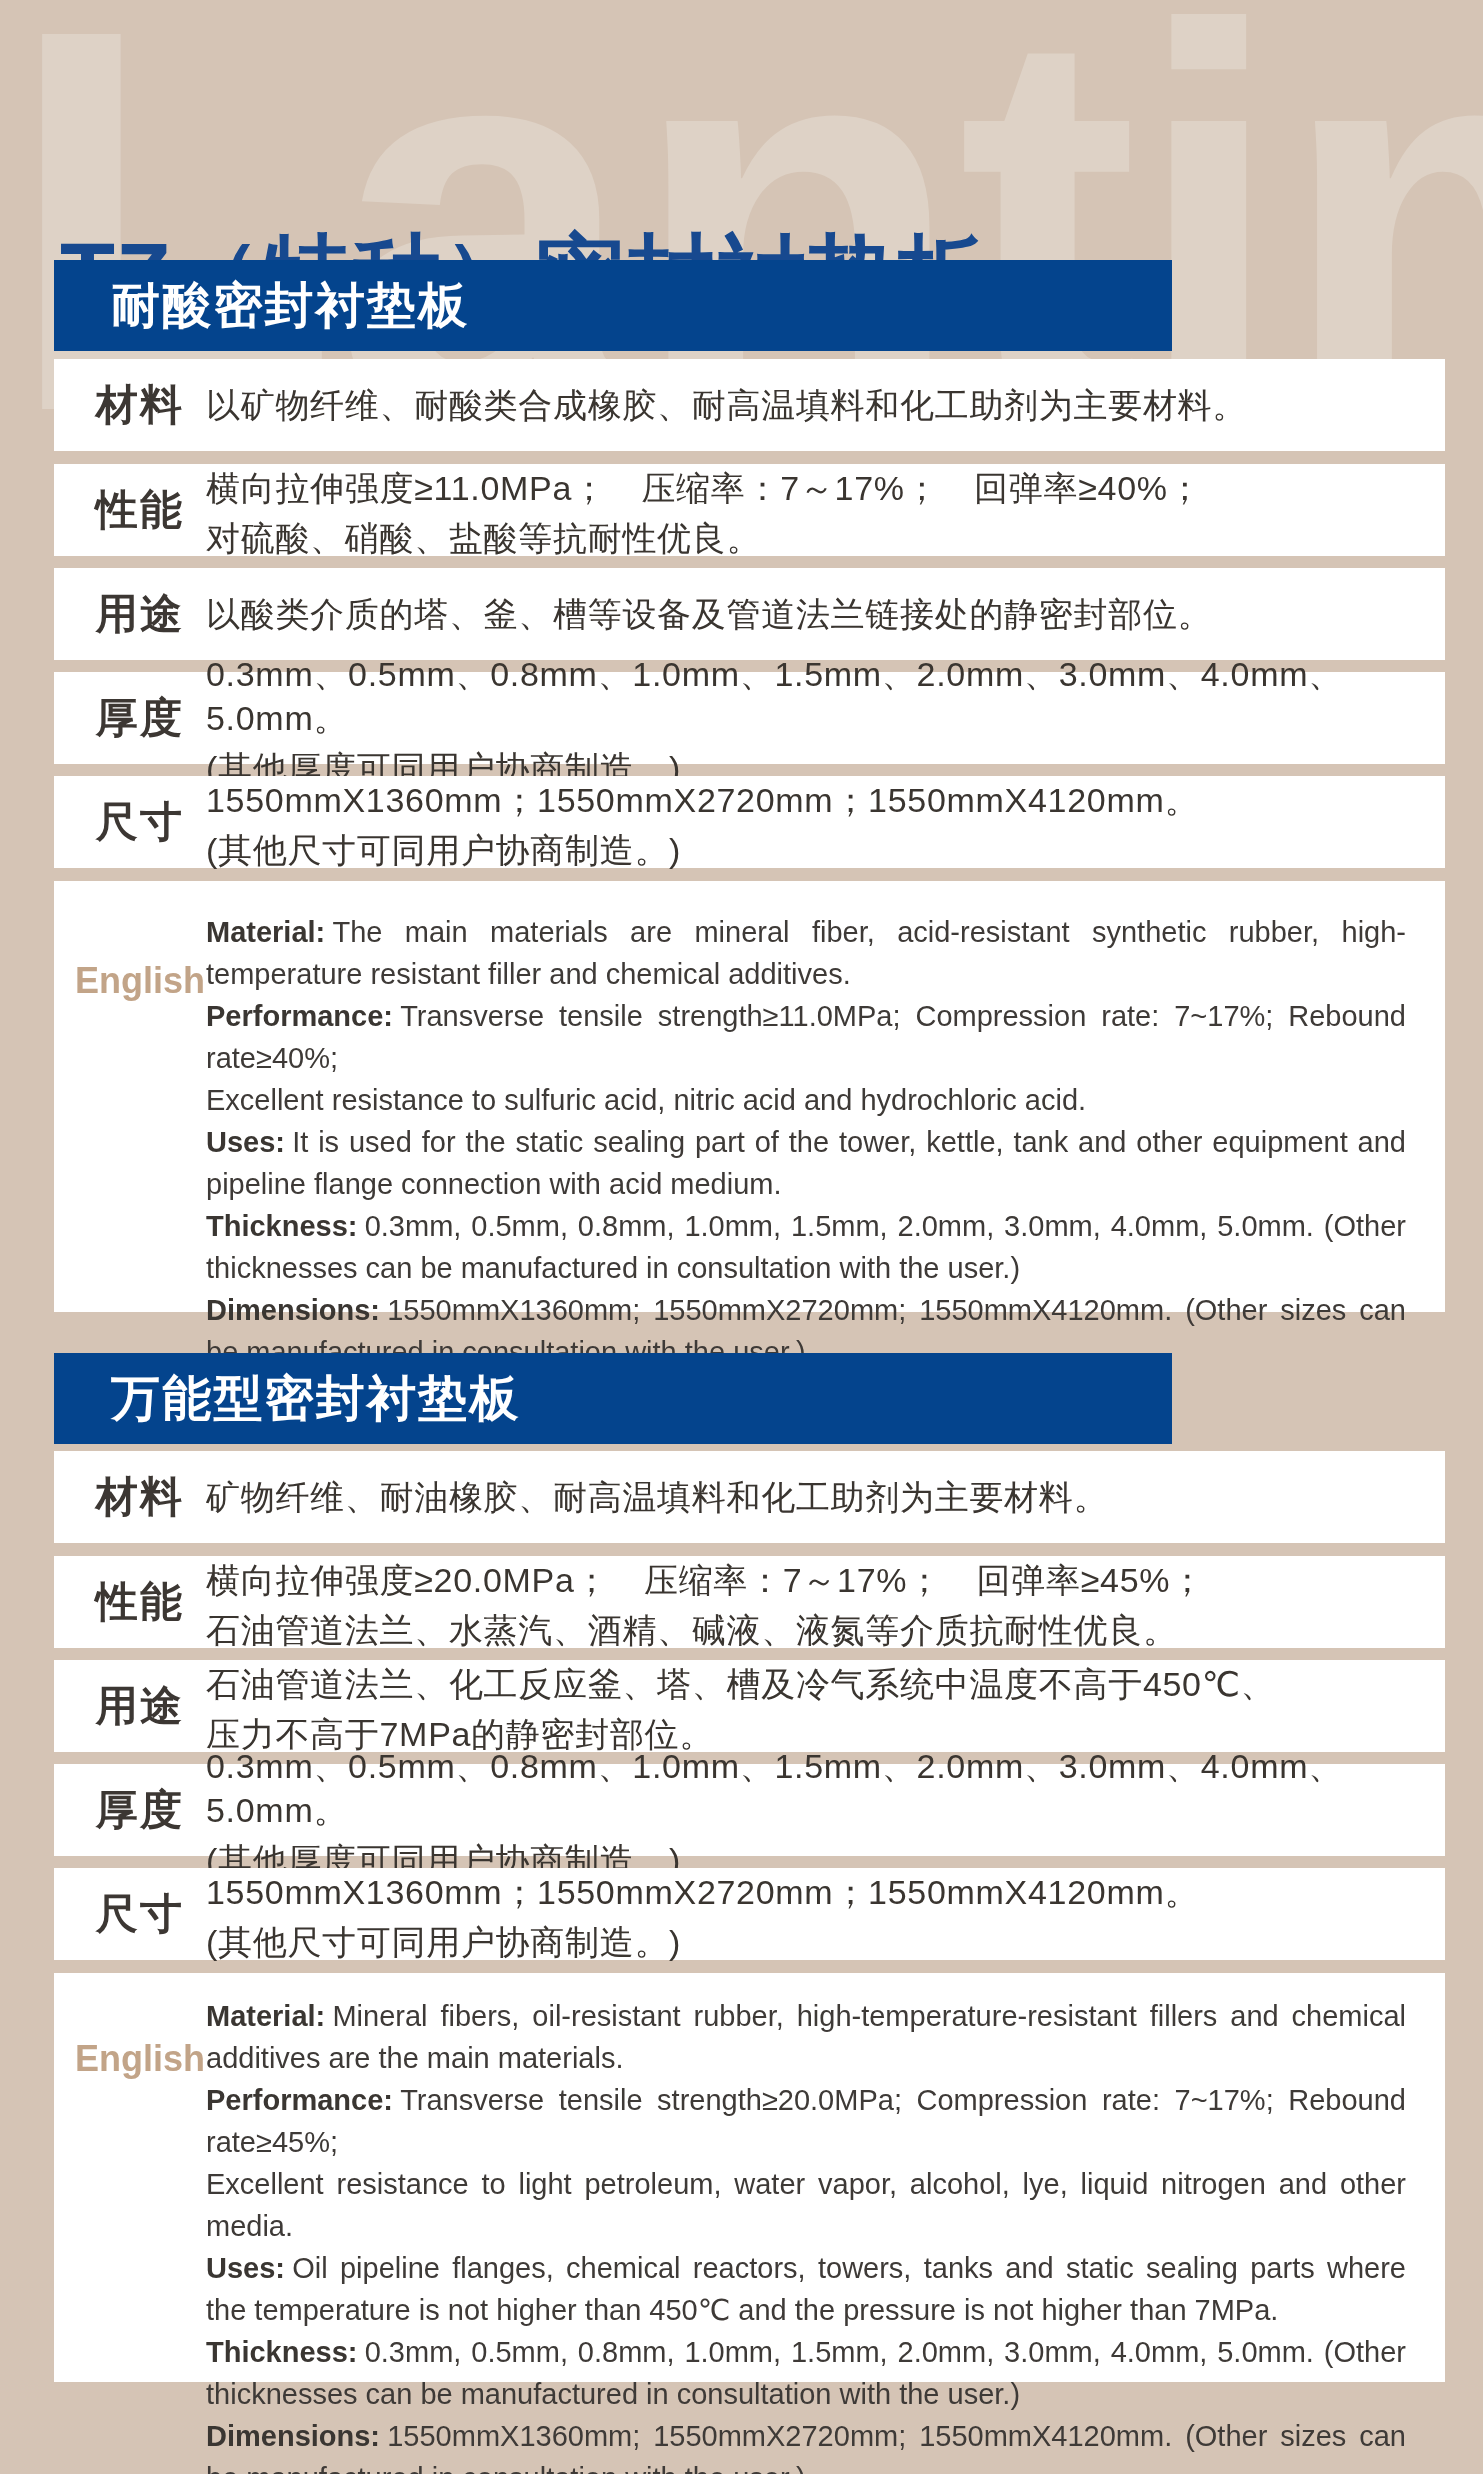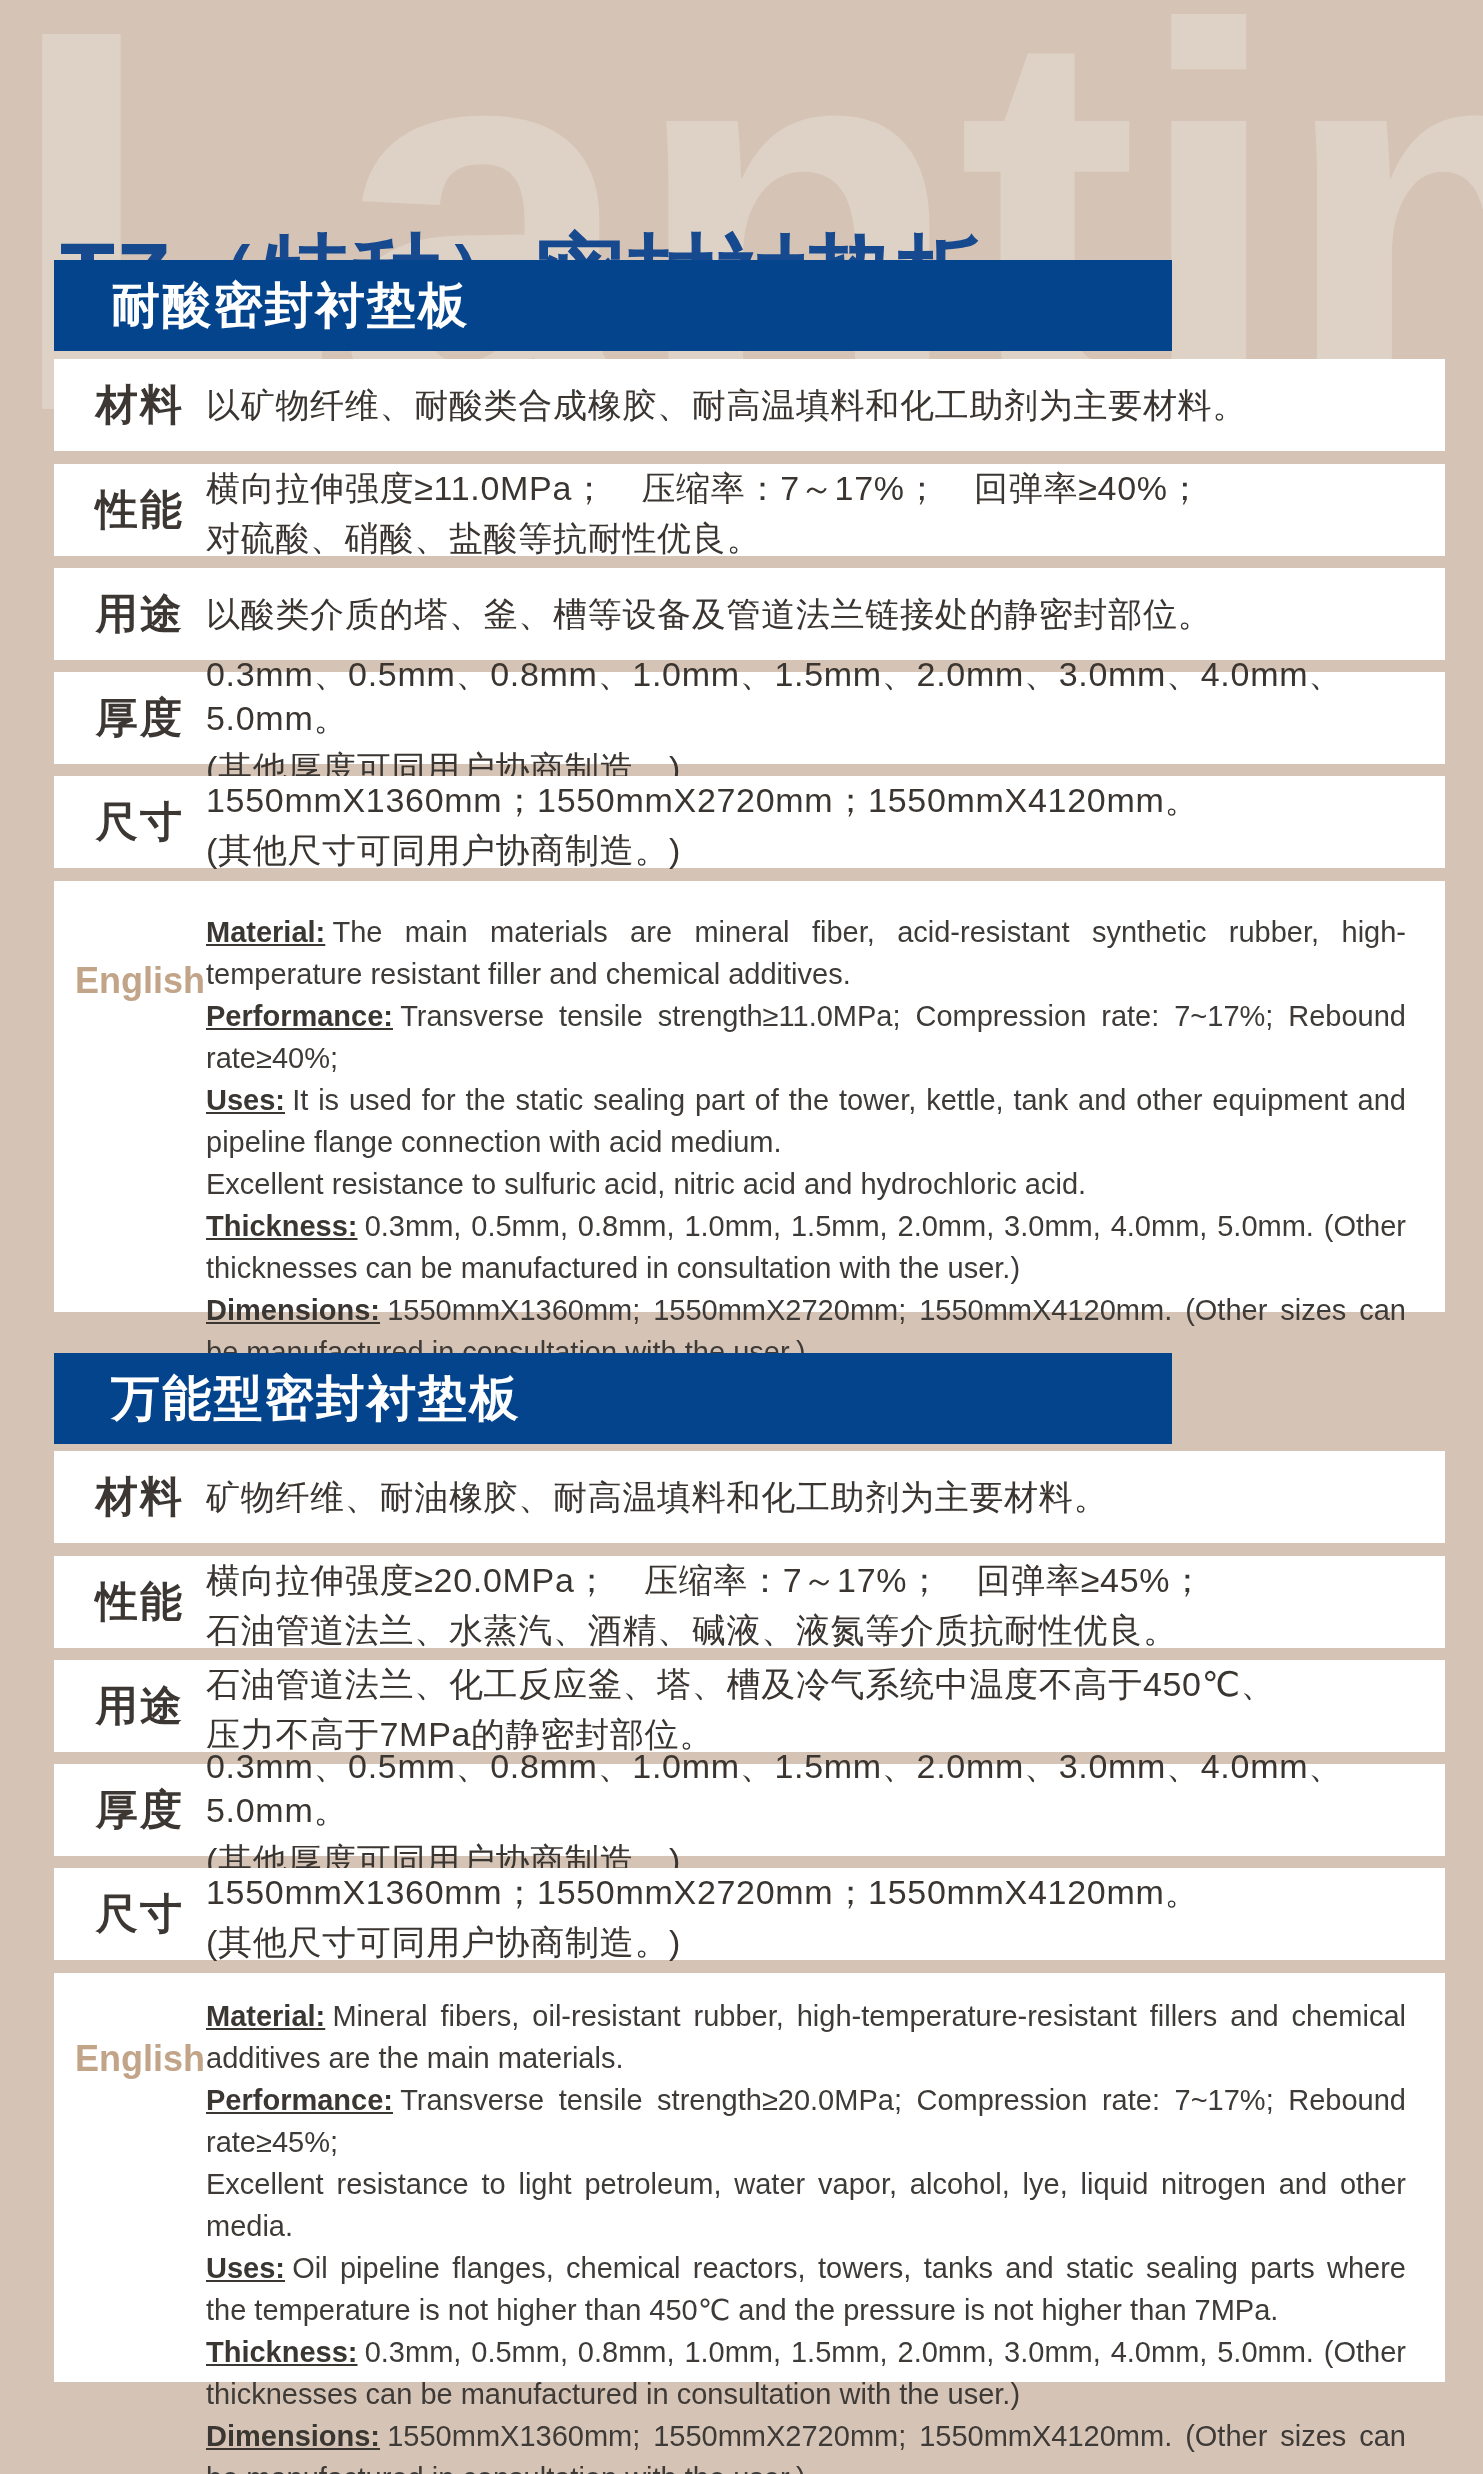--- a/index.html
+++ b/index.html
@@ -53,21 +53,21 @@
     color:#c2a488;
   }
   .etext{
     flex:1;box-sizing:border-box;
     padding:30px 39px 0 0;
   }
   .epara{
     font-size:29px;line-height:42px;color:#3e3a37;
     text-align:justify;
   }
-  .epara b{color:#3a3632;margin-right:7.2px;text-decoration:underline;}
+  .epara b{color:#3a3632;margin-right:7.2px;}
   .epara b:empty{margin-right:0;}
 </style>
 </head>
 <body>
 
 <div class="page">
 
   <div class="watermark">Lantime</div>
 
   <h1 class="page-title">TZ（特种）密封衬垫板</h1>
@@ -114,22 +114,22 @@
       <div class="cline">1550mmX1360mm；1550mmX2720mm；1550mmX4120mm。</div>
       <div class="cline">(其他尺寸可同用户协商制造。)</div>
     </div>
   </section>
 
   <section class="card english" style="top:881px;height:431px">
     <div class="row-label english-label">English</div>
     <div class="etext">
       <div class="epara"><b>Material:</b><span>The main materials are mineral fiber, acid-resistant synthetic rubber, high-temperature resistant filler and chemical additives.</span></div>
       <div class="epara"><b>Performance:</b><span>Transverse tensile strength≥11.0MPa; Compression rate: 7~17%; Rebound rate≥40%;</span></div>
+      <div class="epara"><b></b><span>Excellent resistance to sulfuric acid, nitric acid and hydrochloric acid.</span></div>
       <div class="epara"><b>Uses:</b><span>It is used for the static sealing part of the tower, kettle, tank and other equipment and pipeline flange connection with acid medium.</span></div>
-      <div class="epara"><b></b><span>Excellent resistance to sulfuric acid, nitric acid and hydrochloric acid.</span></div>
       <div class="epara"><b>Thickness:</b><span>0.3mm, 0.5mm, 0.8mm, 1.0mm, 1.5mm, 2.0mm, 3.0mm, 4.0mm, 5.0mm. (Other thicknesses can be manufactured in consultation with the user.)</span></div>
       <div class="epara"><b>Dimensions:</b><span>1550mmX1360mm; 1550mmX2720mm; 1550mmX4120mm. (Other sizes can be manufactured in consultation with the user.)</span></div>
     </div>
   </section>
 
   <header class="bar" style="top:1353px">
     <h2>万能型密封衬垫板</h2>
   </header>
 
   <section class="card row" style="top:1451px">

